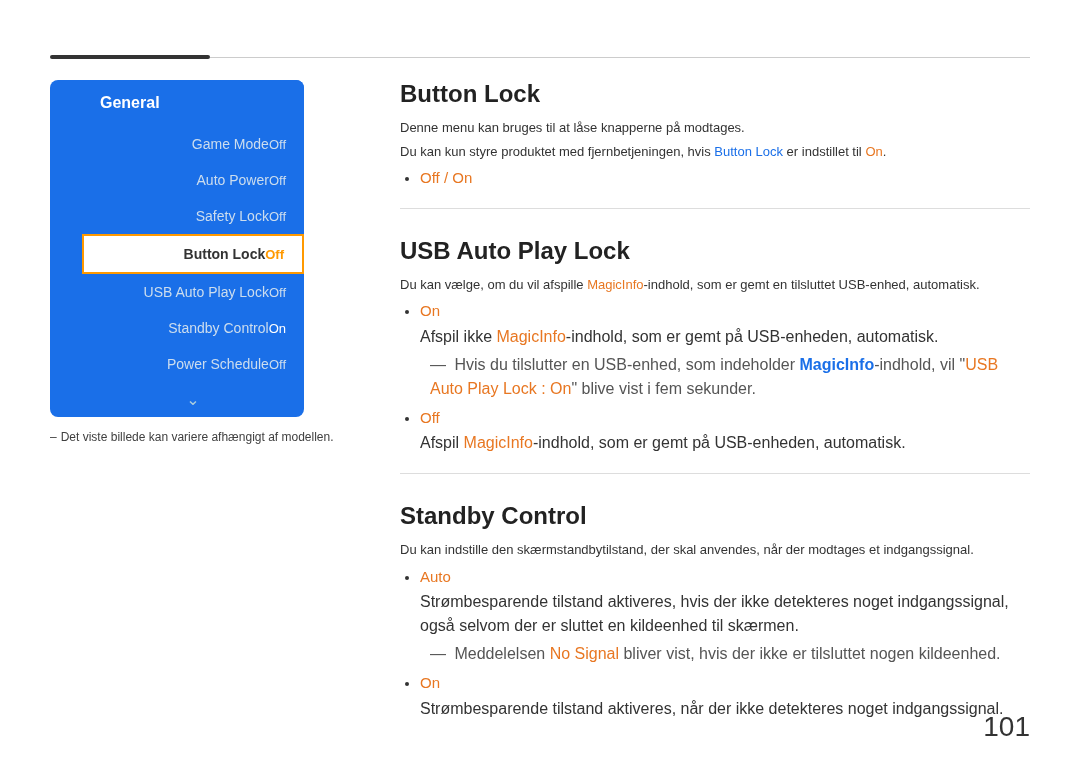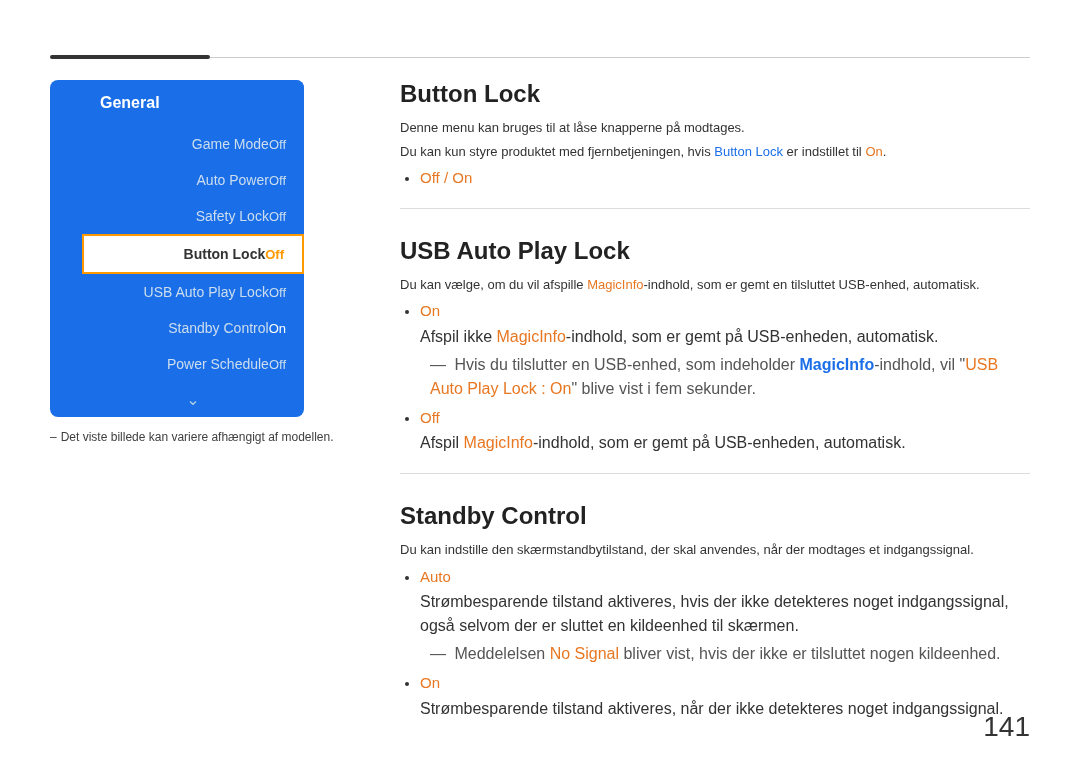--- a/index.html
+++ b/index.html
@@ -285,13 +285,13 @@
     <li>
       <span class="bullet-label orange">Off</span>
     </li>
   </ul>
   <div class="note-line">
     Indstillingen <span class="orange">Standby Control</span> aktiveres kun, når <span class="orange">Source</span> er indstillet til <span class="orange">HDMI1, HDMI2</span>.
   </div>
 
 </div>
 
-<div class="page-number">141</div>
+<div class="page-number">101</div>
 
 </body></html>

